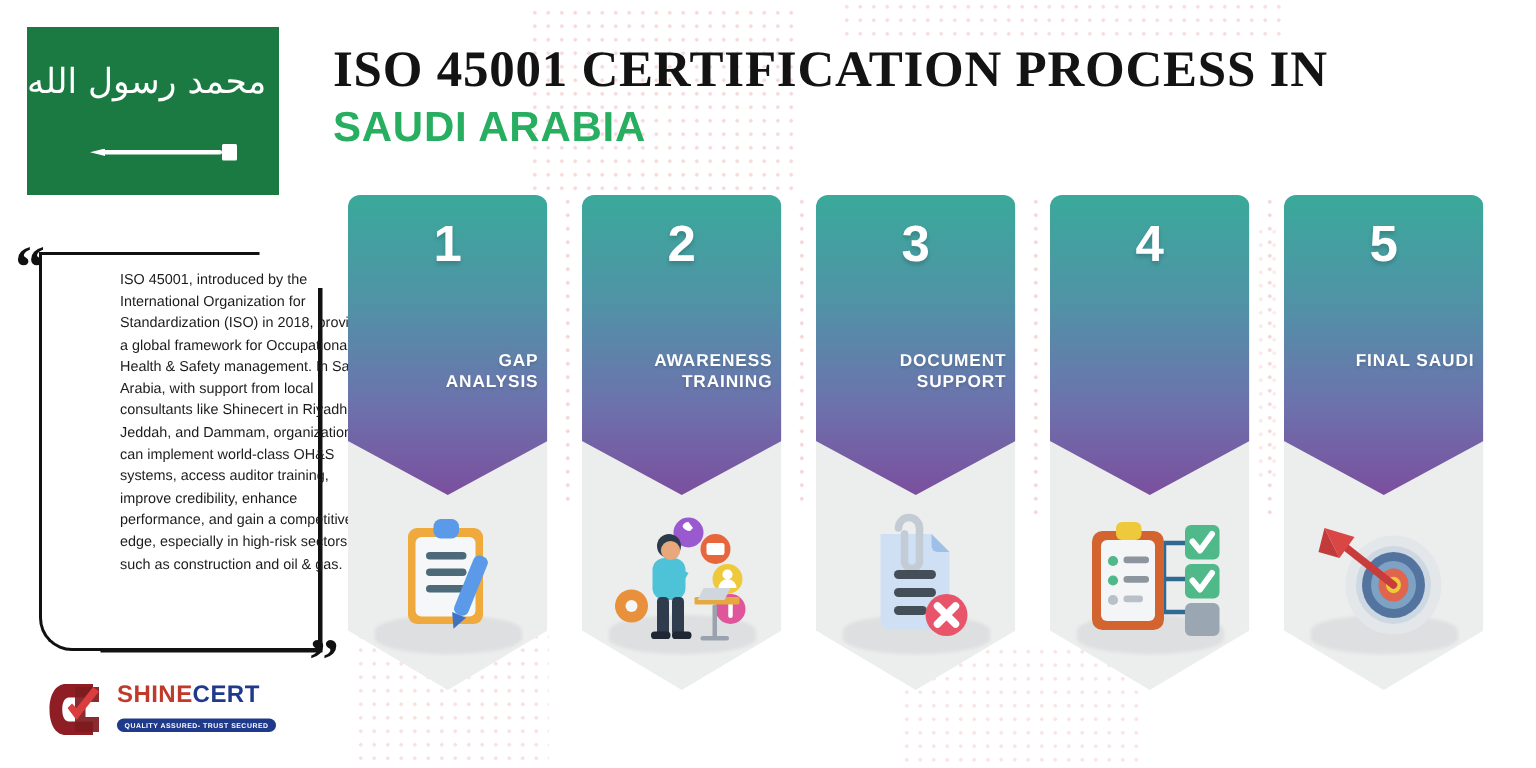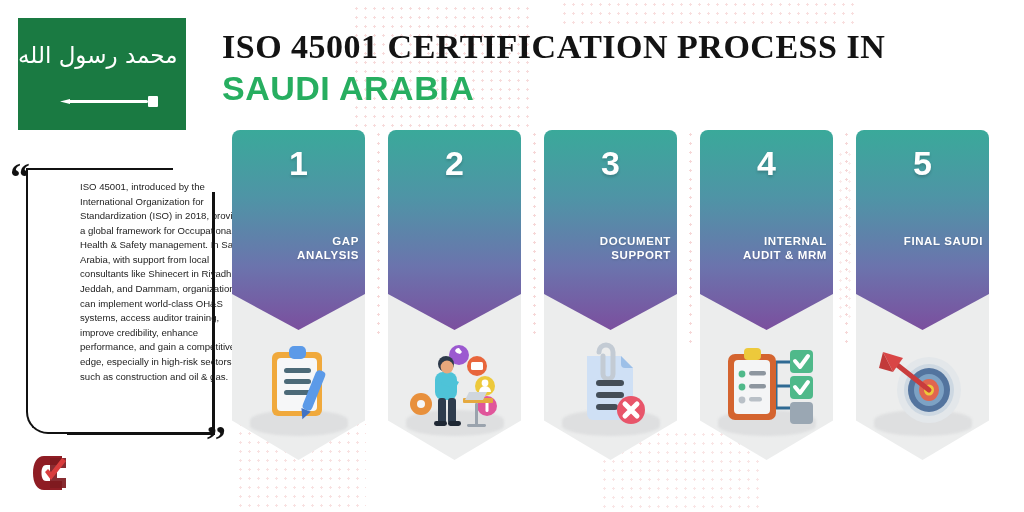--- a/index.html
+++ b/index.html
@@ -56,21 +56,21 @@
     clip-path:polygon(100% 0,100% 100%,0 50%);
   }
 
   
   #title-block { position:absolute; left:222px; top:28px; width:790px; }
   #title-line1 {
     font-size:34px; font-weight:bold; color:#131313;
     letter-spacing:.5px; line-height:1.12; white-space:nowrap;font-family:Liberation Serif, serif;
   }
   #title-line2 {
-    font-size:34px; font-weight:bold; color:#27ae60;
+    font-size:28px; font-weight:bold; color:#27ae60;
     letter-spacing:.5px; line-height:1.12; margin-top:3px;
   }
 
   
   #quote-block { position:absolute; left:8px; top:158px; width:216px; height:290px; }
   .qmark {
     position:absolute; font-size:40px; font-weight:bold; color:#111;
     font-family:"Liberation Serif", serif; line-height:1;
   }
   #qmark-open  { left:2px;  top:0px; }
@@ -183,20 +183,26 @@
   </div>
   <p id="quote-text">ISO 45001, introduced by the International Organization for Standardization (ISO) in 2018, provides a global framework for Occupational Health &amp; Safety management. In Saudi Arabia, with support from local consultants like Shinecert in Riyadh, Jeddah, and Dammam, organizations can implement world-class OH&amp;S systems, access auditor training, improve credibility, enhance performance, and gain a competitive edge, especially in high-risk sectors such as construction and oil &amp; gas.</p>
 </div>
 
 <div id="logo">
   <svg id="logo-mark" viewBox="0 0 40 38">
     <path d="M30 2 H12 C5 2 1 9 1 19 C1 29 5 36 12 36 H30 V27 H14 C11 27 9.5 23.5 9.5 19 C9.5 14.5 11 11 14 11 H30 Z" fill="#8f1d24"></path>
     <path d="M18 4 L34 4 L34 14 L25 14 L25 24 L34 24 L34 34 L18 34 Z" fill="#7e1a20" opacity=".92"></path>
     <path d="M13 18 L19 26 L34 7 L30 4 L19 18 L16 15 Z" fill="#d93d3d"></path>
   </svg>
+  <div id="logo-text">
+    <div id="logo-name">
+      <span class="shine">SHINE</span><span class="cert">CERT</span>
+    </div>
+    <div id="logo-tag">QUALITY ASSURED- TRUST SECURED</div>
+  </div>
 </div>
 
 <div id="steps">
 
   <div class="step" id="step-1">
     <div class="step-tray"></div>
     <div class="step-card">
       <div class="step-num">1</div>
       <div class="step-label">GAP<br>ANALYSIS</div>
     </div>
@@ -214,20 +220,21 @@
           <path d="M50 70 L60 70 L55 80 Z" fill="#3f72c4"></path>
         </g>
       </svg>
     </div>
   </div>
 
   <div class="step" id="step-2">
     <div class="step-tray"></div>
     <div class="step-card">
       <div class="step-num">2</div>
+      <div class="step-label">AWARENESS<br>TRAINING</div>
     </div>
     <div class="step-art">
       <div class="art-shadow"></div>
       <svg class="art-svg" width="96" height="88" viewBox="0 0 96 88">
         <circle cx="52" cy="13" r="10" fill="#9b59d0"></circle>
         <path d="M48 9 a4 4 0 0 1 4-3 l3 4 -2 2 a6 6 0 0 1-5-3z" fill="#fff"></path>
         <circle cx="70" cy="24" r="10" fill="#e8663c"></circle>
         <rect x="64" y="20" width="12" height="8" rx="1.5" fill="#fff"></rect>
         <circle cx="78" cy="44" r="10" fill="#edc93b"></circle>
         <circle cx="78" cy="41" r="3.4" fill="#fff"></circle>
@@ -272,21 +279,20 @@
         <circle cx="60" cy="68" r="14" fill="#e8556a"></circle>
         <path d="M54 62 L66 74 M66 62 L54 74" stroke="#fff" stroke-width="5" stroke-linecap="round"></path>
       </svg>
     </div>
   </div>
 
   <div class="step" id="step-4">
     <div class="step-tray"></div>
     <div class="step-card">
       <div class="step-num">4</div>
-      <div class="step-label">INTERNAL<br>AUDIT &amp; MRM</div>
     </div>
     <div class="step-art">
       <div class="art-shadow"></div>
       <svg class="art-svg" width="98" height="88" viewBox="0 0 98 88">
         <path d="M58 20 H74 M58 44 H74 M58 66 H74 M58 20 V66" fill="none" stroke="#2f6a93" stroke-width="3"></path>
         <rect x="10" y="12" width="48" height="66" rx="7" fill="#d4642f"></rect>
         <rect x="16" y="18" width="36" height="54" rx="4" fill="#f4f5f6"></rect>
         <rect x="26" y="6" width="17" height="12" rx="4" fill="#edc93b"></rect>
         <circle cx="24" cy="32" r="3.4" fill="#4fb98a"></circle>
         <circle cx="24" cy="45" r="3.4" fill="#4fb98a"></circle>

